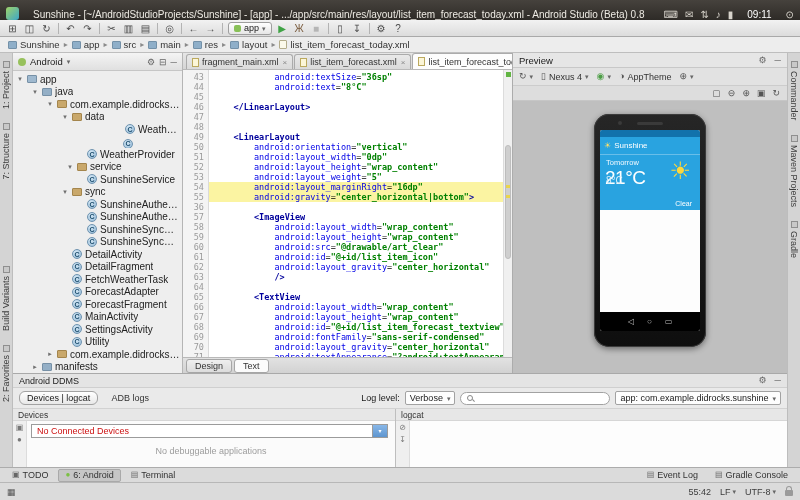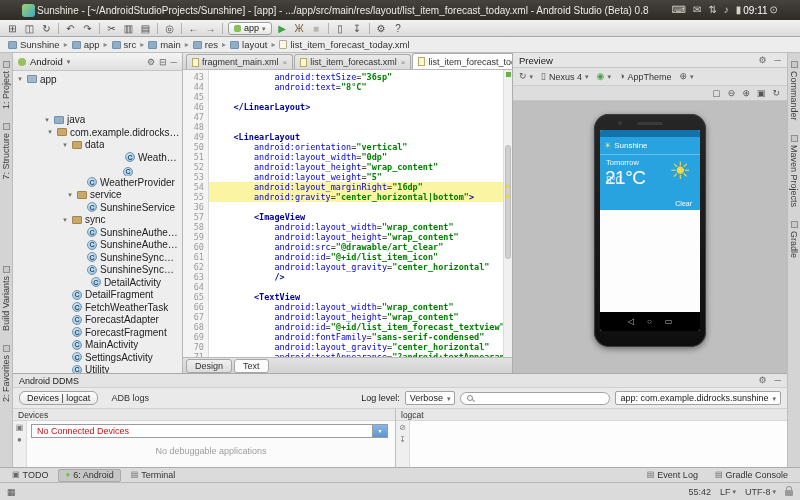--- a/index.html
+++ b/index.html
@@ -1,20 +1,20 @@
 <!DOCTYPE html>
 <html><head>
 <meta charset="utf-8">
 <style>
 *{box-sizing:border-box}
 body{margin:0;background:#777}
 #screen{position:relative;width:800px;height:500px;overflow:hidden;background:#D4D4D4;font-family:"Liberation Sans",sans-serif;font-size:10px;color:#1a1a1a}
 
 
-.ubar{position:absolute;left:0;top:0;width:800px;height:20px;background:linear-gradient(#46423d,#2e2b27);display:flex;align-items:center;gap:2px;padding:0 22px;color:#E8E4DC}
+.ubar{position:absolute;left:0;top:0;width:800px;height:20px;background:linear-gradient(#46423d,#2e2b27);display:flex;align-items:flex-end;gap:14px;padding:0 6px;color:#E8E4DC}
 .as-logo{width:13px;height:13px;border-radius:3px;background:linear-gradient(135deg,#9FD468,#3DA6C9);flex:0 0 auto}
 .ubar .title{flex:1;font-size:10px;white-space:nowrap;overflow:hidden;color:#EDEAE3}
 .tray{display:flex;gap:7px;align-items:center}
 .tray-ic{font-size:10px;color:#D8D4CC;line-height:1}
 .clock{font-size:10px;color:#fff}
 
 
 .toolbar{position:absolute;top:20px;left:0;width:800px;height:17px;background:linear-gradient(#F2F2F2,#DCDCDC);border-bottom:1px solid #A9A9A9;display:flex;align-items:center;padding:0 4px}
 .tbicon{min-width:17px;height:15px;display:flex;align-items:center;justify-content:center;font-size:10px;color:#4a4a4a;border-radius:2px}
 .tbsep{width:1px;height:11px;background:#b3b3b3;margin:0 3px}
@@ -283,21 +283,21 @@
       <span class="dd">▾</span>
       <span class="flex1"></span>
       <span><span class="hicon">⚙</span><span class="hicon">⊟</span><span class="hicon">─</span></span>
     </div>
     <div class="tree">
         <div class="trow" style="padding-left: 3px;">
           <span class="tarrow">▾</span>
           <span class="tico ti-app"></span>
           <span class="tlabel">app</span>
         </div>
-        <div class="trow" style="padding-left: 30px; margin-top: 28px;">
+        <div class="trow" style="padding-left: 18px;">
           <span class="tarrow">▾</span>
           <span class="tico ti-folder"></span>
           <span class="tlabel">java</span>
         </div>
         <div class="trow" style="padding-left: 33px;">
           <span class="tarrow">▾</span>
           <span class="tico ti-pkg"></span>
           <span class="tlabel">com.example.didrocks.sunshine</span>
         </div>
         <div class="trow" style="padding-left: 48px;">
@@ -348,21 +348,21 @@
         <div class="trow" style="padding-left: 63px;">
           <span class="tarrow"></span>
           <span class="tico ti-class">C</span>
           <span class="tlabel">SunshineSyncAdapter</span>
         </div>
         <div class="trow" style="padding-left: 63px;">
           <span class="tarrow"></span>
           <span class="tico ti-class">C</span>
           <span class="tlabel">SunshineSyncService</span>
         </div>
-        <div class="trow" style="padding-left: 48px; justify-content: center;">
+        <div class="trow" style="padding-left: 48px;">
           <span class="tarrow"></span>
           <span class="tico ti-class">C</span>
           <span class="tlabel">DetailActivity</span>
         </div>
         <div class="trow" style="padding-left: 48px;">
           <span class="tarrow"></span>
           <span class="tico ti-class">C</span>
           <span class="tlabel">DetailFragment</span>
         </div>
         <div class="trow" style="padding-left: 48px;">

